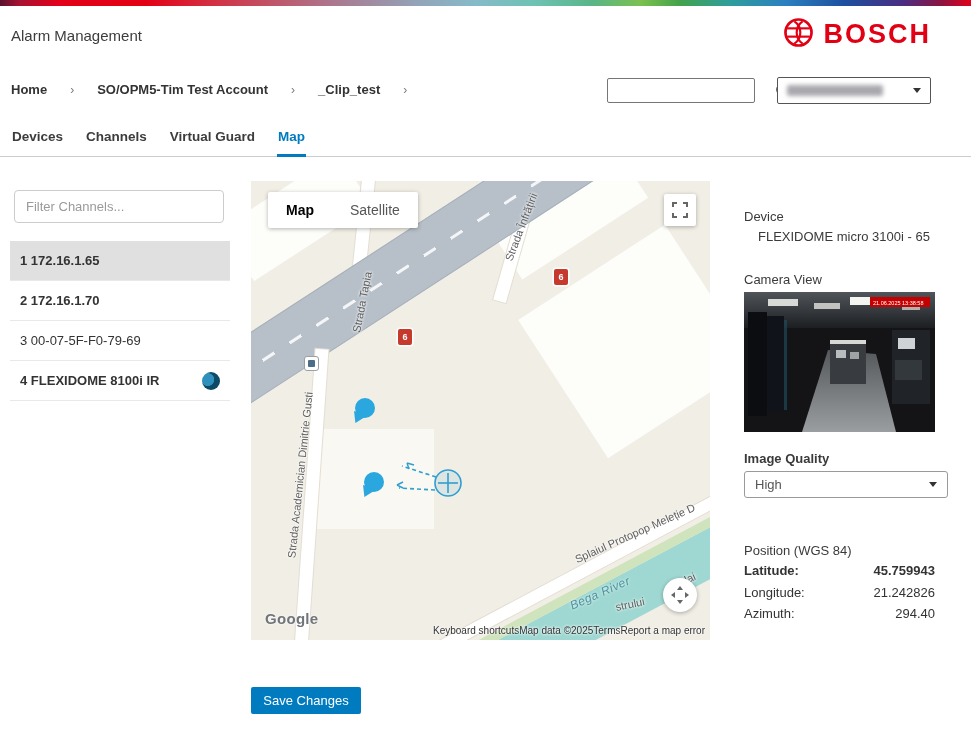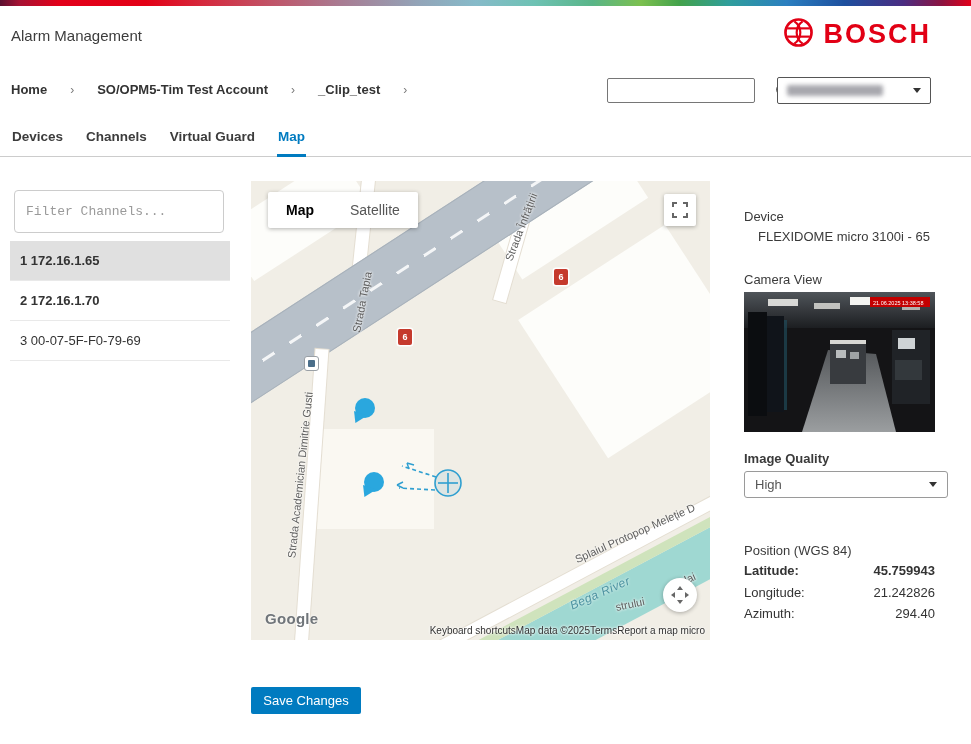--- a/index.html
+++ b/index.html
@@ -37,23 +37,23 @@
   .chev { width:0; height:0; border-left:4px solid transparent; border-right:4px solid transparent;
     border-top:5px solid #333; }
 
   
   .tabs { position:absolute; left:0; top:118px; width:971px; height:39px; border-bottom:1px solid #ccc;
     display:flex; gap:21px; padding-left:11px; }
   .tab { font-size:13.5px; font-weight:700; color:#3c3c3c; padding:11px 1px 0; cursor:pointer; height:39px; }
   .tab.active { color:#007bc0; border-bottom:3px solid #007bc0; }
 
   
-  .filter-input { position:absolute; left:14px; top:190px; width:210px; height:43px;
+  .filter-input { position:absolute; left:14px; top:190px; width:210px; height:33px;
     border:1px solid #ccc; border-radius:4px; font-size:13px; padding:0 11px; color:#333;
-    font-family:Liberation Mono, monospace; outline:none; }
+    font-family:Liberation Sans, sans-serif; outline:none; }
   .filter-input::placeholder { color:#9a9a9a; }
   .channel-list { position:absolute; left:10px; top:241px; width:220px; }
   .channel-item { height:40px; display:flex; align-items:center; justify-content:space-between;
     padding:0 10px; border-bottom:1px solid #e9e9e9; font-size:13px; font-weight:700; color:#333; cursor:pointer; }
   .channel-item.selected { background:#e0e0e0; }
   .channel-item.regular { font-weight:400; }
   .cam-dot { width:18px; height:18px; border-radius:50%; cursor:pointer;
     background:radial-gradient(circle at 32% 42%, #2f90bd 0 38%, #0d4a66 42%); }
 
   
@@ -172,20 +172,24 @@
   <div class="channel-list">
     <div class="channel-item selected">
       <span>1 172.16.1.65</span>
     </div>
     <div class="channel-item">
       <span>2 172.16.1.70</span>
     </div>
     <div class="channel-item regular">
       <span>3 00-07-5F-F0-79-69</span>
     </div>
+    <div class="channel-item">
+      <span>4 FLEXIDOME 8100i IR</span>
+      <span class="cam-dot"></span>
+    </div>
   </div>
 
   <div class="map">
 
     <div class="bldg" style="left:-25px; top:5px; width:140px; height:62px; transform:rotate(-33deg);"></div>
     <div class="bldg" style="left:238px; top:-14px; width:150px; height:78px; transform:rotate(-33deg);"></div>
     <div class="bldg" style="left:298px; top:78px; width:175px; height:165px; transform:rotate(-33deg);"></div>
     <div class="bldg" style="left:58px; top:248px; width:125px; height:100px; background:#faf8f2;"></div>
 
     <div class="mroad" style="left:104px; top:-12px; width:13px; height:155px; transform:rotate(6deg);"></div>
@@ -244,21 +248,21 @@
           <path d="M19 10 l-4 3 v-6 z"></path>
       </svg>
     </div>
 
     <div class="g-logo">Google</div>
 
     <div class="map-attrib">
       <span class="attrib-link">Keyboard shortcuts</span>
       <span>Map data ©2025</span>
       <span class="attrib-link">Terms</span>
-      <span class="attrib-link">Report a map micro</span>
+      <span class="attrib-link">Report a map error</span>
     </div>
   </div>
 
   <div class="dp-label" style="left:744px; top:209px;">Device</div>
   <div class="dp-label" style="left:758px; top:229px;">FLEXIDOME micro 3100i - 65</div>
   <div class="dp-label" style="left:744px; top:272px;">Camera View</div>
 
   <svg class="snapshot" viewBox="0 0 191 140">
     <defs>
       <linearGradient id="ceil" x1="0" y1="0" x2="0" y2="1">

